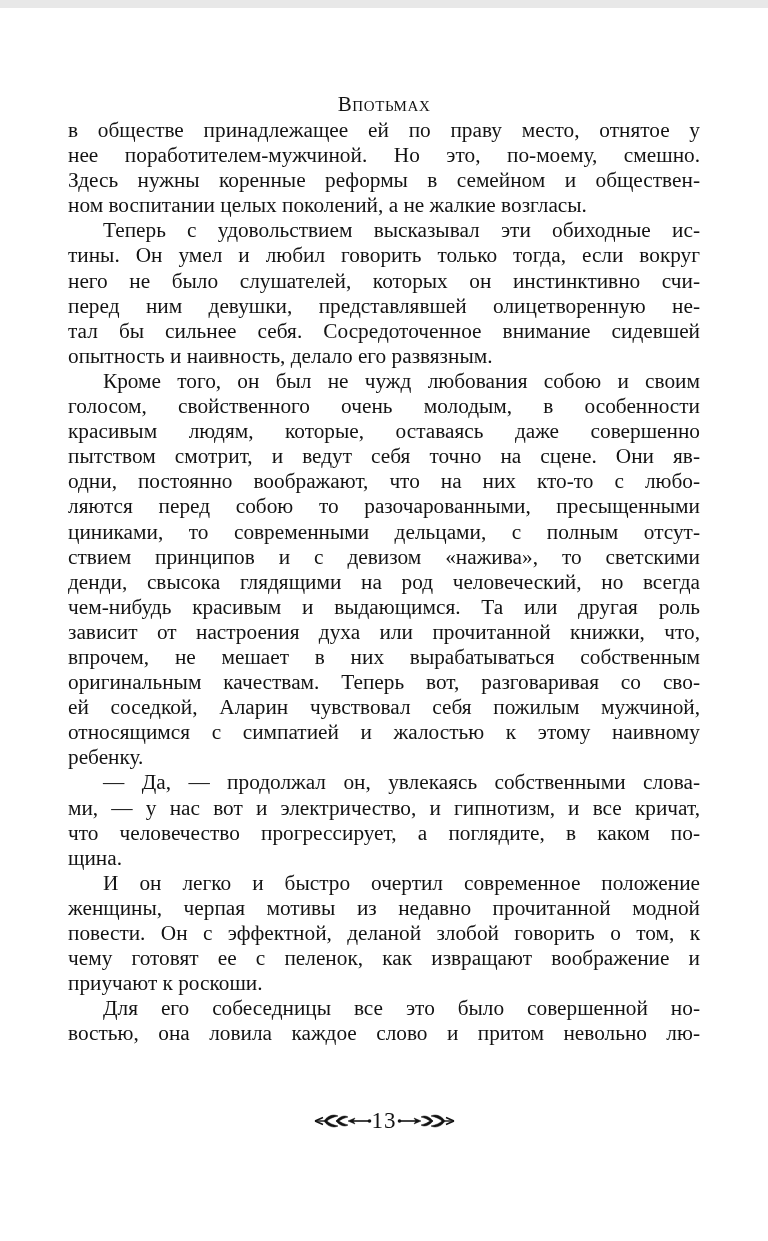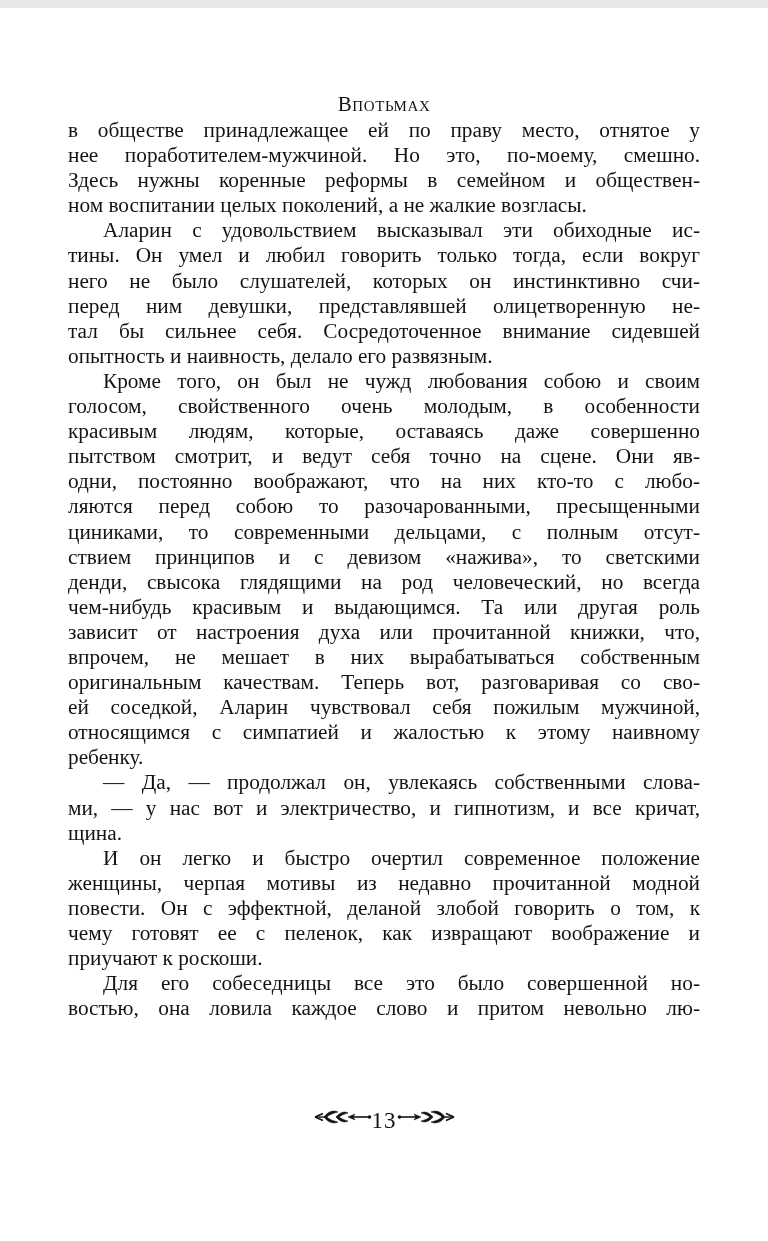--- a/index.html
+++ b/index.html
@@ -46,20 +46,21 @@
   .line.indent {
     padding-left: 35px;
   }
   .footer {
     position: absolute;
     top: 1100px;
     left: 0;
     right: 0;
     display: flex;
     justify-content: center;
+    align-items: center;
   }
   .page-number {
     font-size: 23px;
     letter-spacing: 1px;
   }
   .ornament {
     display: inline-block;
     width: 58px;
     height: 18px;
   }
@@ -71,21 +72,21 @@
 
 <div class="page">
 
   <div class="running-title">Впотьмах</div>
 
   <div class="text-block">
       <div class="line fill">в обществе принадлежащее ей по праву место, отнятое у</div>
       <div class="line fill">нее поработителем-мужчиной. Но это, по-моему, смешно.</div>
       <div class="line fill">Здесь нужны коренные реформы в семейном и обществен-</div>
       <div class="line">ном воспитании целых поколений, а не жалкие возгласы.</div>
-      <div class="line indent fill">Аларин с удовольствием высказывал эти обиходные ис-</div>
+      <div class="line indent fill">Теперь с удовольствием высказывал эти обиходные ис-</div>
       <div class="line fill">тины. Он умел и любил говорить только тогда, если вокруг</div>
       <div class="line fill">него не было слушателей, которых он инстинктивно счи-</div>
       <div class="line fill">перед ним девушки, представлявшей олицетворенную не-</div>
       <div class="line fill">тал бы сильнее себя. Сосредоточенное внимание сидевшей</div>
       <div class="line">опытность и наивность, делало его развязным.</div>
       <div class="line indent fill">Кроме того, он был не чужд любования собою и своим</div>
       <div class="line fill">голосом, свойственного очень молодым, в особенности</div>
       <div class="line fill">красивым людям, которые, оставаясь даже совершенно</div>
       <div class="line fill">пытством смотрит, и ведут себя точно на сцене. Они яв-</div>
       <div class="line fill">одни, постоянно воображают, что на них кто-то с любо-</div>
@@ -95,20 +96,21 @@
       <div class="line fill">денди, свысока глядящими на род человеческий, но всегда</div>
       <div class="line fill">чем-нибудь красивым и выдающимся. Та или другая роль</div>
       <div class="line fill">зависит от настроения духа или прочитанной книжки, что,</div>
       <div class="line fill">впрочем, не мешает в них вырабатываться собственным</div>
       <div class="line fill">оригинальным качествам. Теперь вот, разговаривая со сво-</div>
       <div class="line fill">ей соседкой, Аларин чувствовал себя пожилым мужчиной,</div>
       <div class="line fill">относящимся с симпатией и жалостью к этому наивному</div>
       <div class="line">ребенку.</div>
       <div class="line indent fill">— Да, — продолжал он, увлекаясь собственными слова-</div>
       <div class="line fill">ми, — у нас вот и электричество, и гипнотизм, и все кричат,</div>
+      <div class="line fill">что человечество прогрессирует, а поглядите, в каком по-</div>
       <div class="line">щина.</div>
       <div class="line indent fill">И он легко и быстро очертил современное положение</div>
       <div class="line fill">женщины, черпая мотивы из недавно прочитанной модной</div>
       <div class="line fill">повести. Он с эффектной, деланой злобой говорить о том, к</div>
       <div class="line fill">чему готовят ее с пеленок, как извращают воображение и</div>
       <div class="line">приучают к роскоши.</div>
       <div class="line indent fill">Для его собеседницы все это было совершенной но-</div>
       <div class="line fill">востью, она ловила каждое слово и притом невольно лю-</div>
     </div>
 

